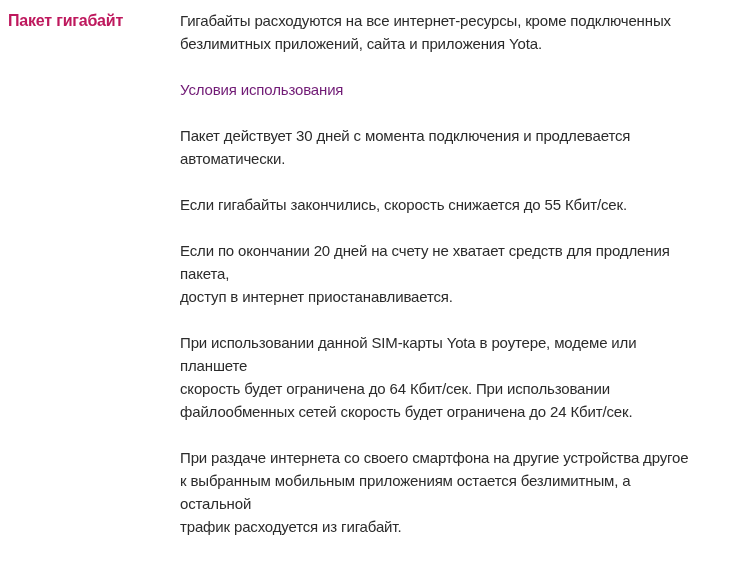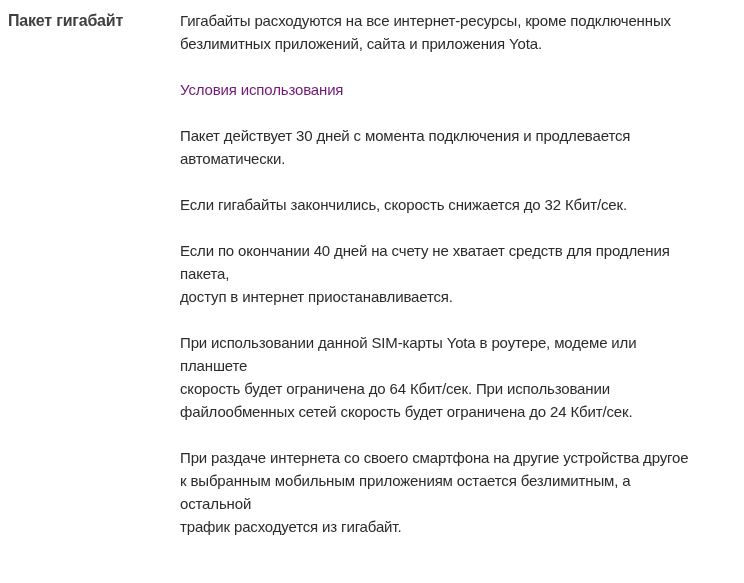--- a/index.html
+++ b/index.html
@@ -25,21 +25,21 @@
   .col-label {
     flex: 0 0 172px;
     width: 172px;
   }
   .row-title {
     margin: 0;
     font-size: 16px;
     font-weight: bold;
     line-height: 23px;
     letter-spacing: -0.2px;
-    color: #404040;
+    color: #be185d;
     cursor: pointer;
   }
   .col-body {
     flex: 0 0 528px;
     width: 528px;
     font-size: 15px;
     line-height: 23px;
     letter-spacing: -0.15px;
     color: #2b2b2b;
   }
@@ -57,22 +57,22 @@
 <div class="faq-row">
   <div class="col-label">
     <h3 class="row-title">Пакет гигабайт</h3>
   </div>
   <div class="col-body">
     <p>Гигабайты расходуются на все интернет-ресурсы, кроме подключенных
 безлимитных приложений, сайта и приложения Yota.</p>
     <p class="subheading">Условия использования</p>
     <p>Пакет действует 30 дней с момента подключения и продлевается
 автоматически.</p>
-    <p>Если гигабайты закончились, скорость снижается до 32 Кбит/сек.</p>
-    <p>Если по окончании 40 дней на счету не хватает средств для продления пакета,
+    <p>Если гигабайты закончились, скорость снижается до 55 Кбит/сек.</p>
+    <p>Если по окончании 20 дней на счету не хватает средств для продления пакета,
 доступ в интернет приостанавливается.</p>
     <p>При использовании данной SIM-карты Yota в роутере, модеме или планшете
 скорость будет ограничена до 64 Кбит/сек. При использовании
 файлообменных сетей скорость будет ограничена до 24 Кбит/сек.</p>
     <p>При раздаче интернета со своего смартфона на другие устройства другое
 к выбранным мобильным приложениям остается безлимитным, а остальной
 трафик расходуется из гигабайт.</p>
   </div>
 </div>
 

